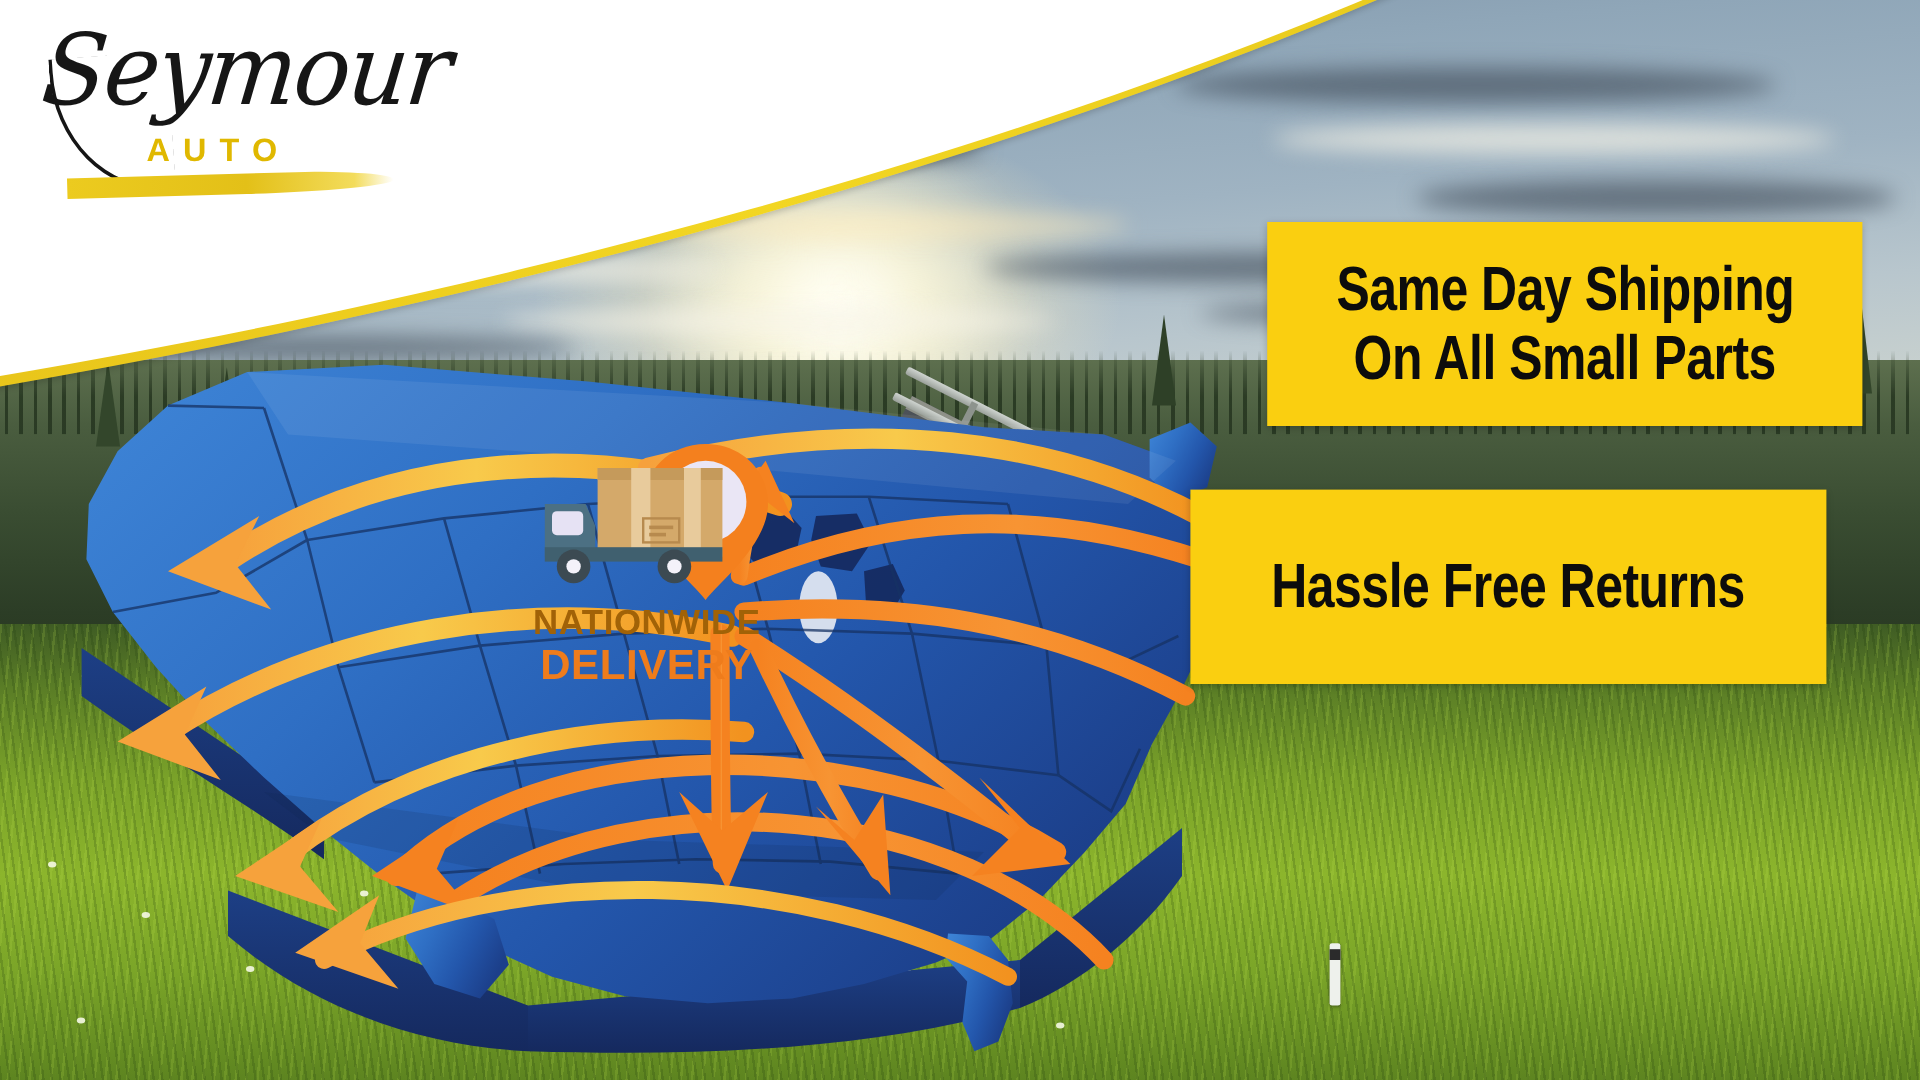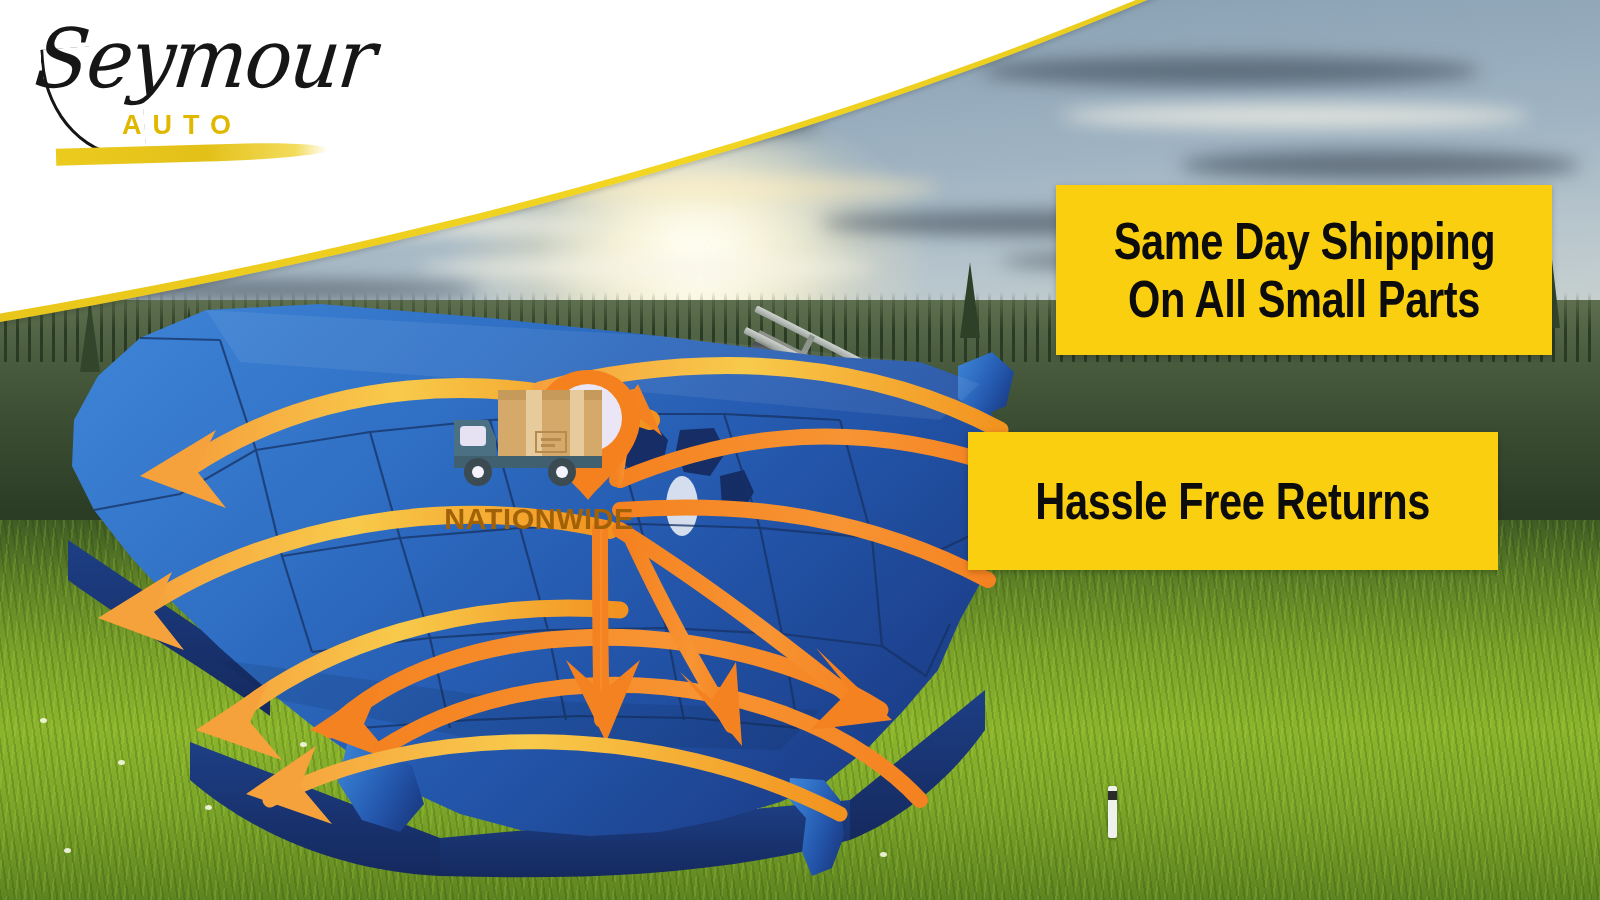--- a/index.html
+++ b/index.html
@@ -105,21 +105,21 @@
   .nw-2{font-family:"Liberation Sans",sans-serif;font-weight:700;font-size:35px;color:#ee7c1c;letter-spacing:.5px;margin-top:3px;}
 
   
   .fbox{position:absolute;background:#FACF10;display:flex;flex-direction:column;
         align-items:center;justify-content:center;box-shadow:0 2px 6px rgba(0,0,0,.22);}
   .fbox .ln{font-family:"Liberation Sans Narrow","Liberation Sans",sans-serif;
      font-weight:700;color:#0c0c0c;letter-spacing:-.5px;line-height:1.12;
      transform:scaleX(.80);transform-origin:center;white-space:nowrap;}
   #fbox1{left:1012px;top:185px;width:496px;height:170px;margin-left:44px;}
   #fbox1 .ln{font-size:52px;}
-  #fbox2{left:968px;top:408px;width:530px;height:138px;margin-top:24px;}
+  #fbox2{left:992px;top:408px;width:530px;height:162px;}
   #fbox2 .ln{font-size:52px;}
   #fbox3{left:990px;top:585px;width:582px;height:165px;}
   #fbox3 .ln{font-size:52px;}
 </style>
 </head>
 <body>
 
 <div class="banner">
 
   <div class="photo">
@@ -333,20 +333,21 @@
         <circle cx="38" cy="104" r="14" fill="#3C4A52"></circle>
         <circle cx="38" cy="104" r="6" fill="#F4F2FA"></circle>
         <circle cx="122" cy="104" r="14" fill="#3C4A52"></circle>
         <circle cx="122" cy="104" r="6" fill="#F4F2FA"></circle>
       </g>
     </svg>
   </div>
 
   <div class="nw-text">
     <div class="nw-1">NATIONWIDE</div>
+    <div class="nw-2">DELIVERY</div>
   </div>
 
   <div class="fbox" id="fbox1">
     <div class="ln">Same Day Shipping</div>
     <div class="ln">On All Small Parts</div>
   </div>
 
   <div class="fbox" id="fbox2">
     <div class="ln">Hassle Free Returns</div>
   </div>

